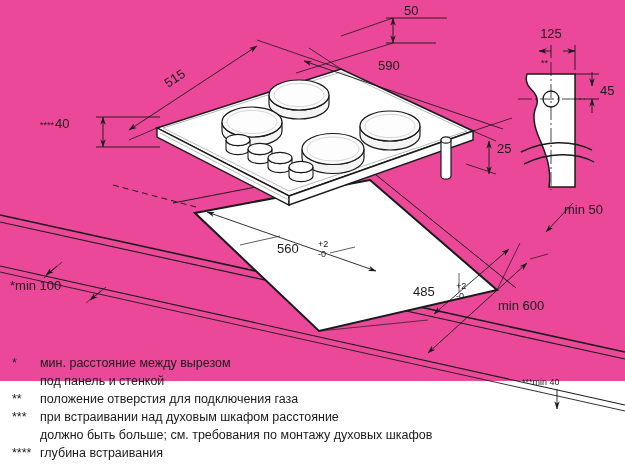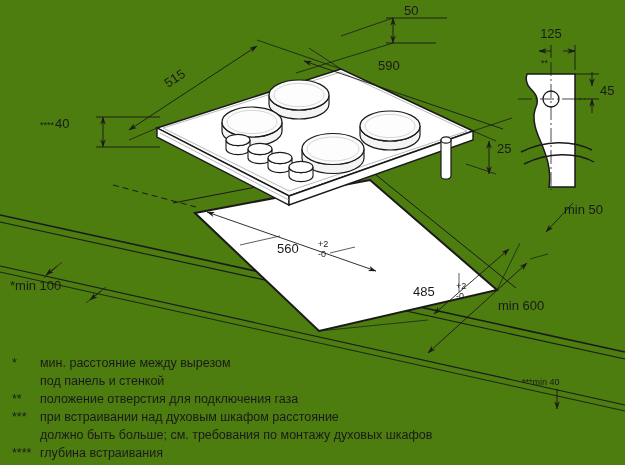--- a/index.html
+++ b/index.html
@@ -1,18 +1,18 @@
 <!DOCTYPE html>
 <html><head>
 <meta charset="utf-8">
 <style>
   html,body{margin:0;padding:0;background:#ffffff;}
   body{width:625px;height:465px;overflow:hidden;
        font-family:"Liberation Sans","DejaVu Sans",sans-serif;color:#1a1a1a;}
-  #stage{position:relative;width:625px;height:465px;background:#4d7c0f;}
+  #stage{position:relative;width:625px;height:381px;background:#ec4899;}
   svg{display:block;}
   .dimtxt{font-family:"Liberation Sans","DejaVu Sans",sans-serif;font-size:13px;fill:#1a1a1a;}
   .dimtxt-sm{font-family:"Liberation Sans","DejaVu Sans",sans-serif;font-size:9px;fill:#1a1a1a;}
   .notetxt{font-family:"Liberation Sans","DejaVu Sans",sans-serif;font-size:12.5px;fill:#1a1a1a;}
   .star{font-family:"Liberation Sans","DejaVu Sans",sans-serif;font-size:12.5px;fill:#1a1a1a;}
 </style>
 </head>
 <body>
 
 <div id="stage">

